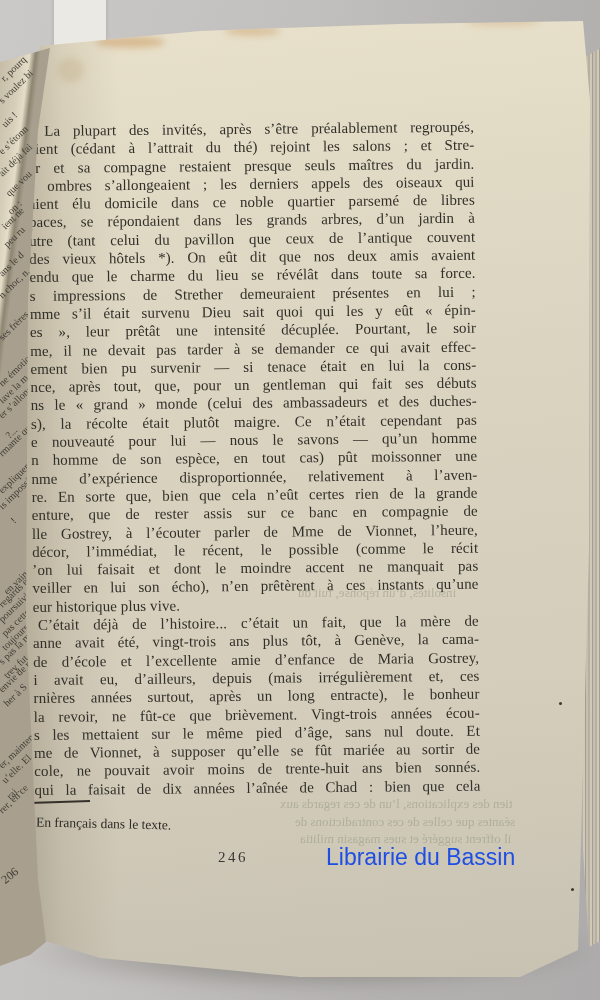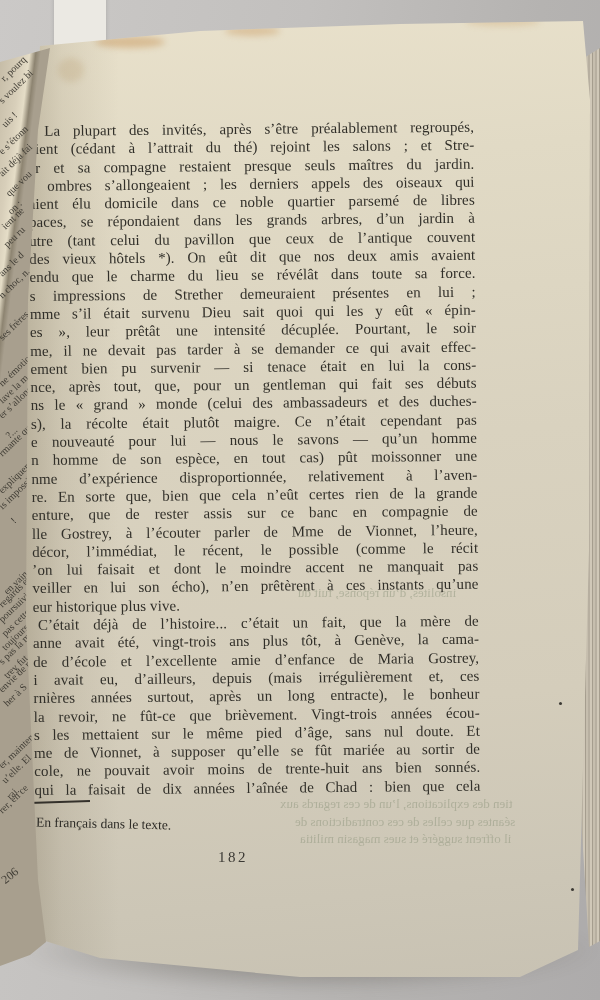--- a/index.html
+++ b/index.html
@@ -113,21 +113,22 @@
         <div class="line">rnières années surtout, après un long entracte), le bonheur</div>
         <div class="line">la revoir, ne fût-ce que brièvement. Vingt-trois années écou-</div>
         <div class="line">s les mettaient sur le même pied d’âge, sans nul doute. Et</div>
         <div class="line">me de Vionnet, à supposer qu’elle se fût mariée au sortir de</div>
         <div class="line">cole, ne pouvait avoir moins de trente-huit ans bien sonnés.</div>
         <div class="line">qui la faisait de dix années l’aînée de Chad : bien que cela</div>
       </div>
 
     <div class="footnote-rule"></div>
     <div class="footnote">En français dans le texte.</div>
-    <div class="pagenum">182</div>
+    <div class="pagenum">246</div>
+    <div class="watermark" style="color: rgb(30, 78, 228);">Librairie du Bassin</div>
     <div class="speck k1"></div>
     <div class="speck k2"></div>
   </div>
 
   <div class="left-strip">
 
   <div class="frag" style="top: 74px; left: 2px;">r, pourq</div>
       <div class="frag" style="top: 96px; left: 0px;">s voulez bi</div>
       <div class="frag" style="top: 120px; left: 3px;">uis !</div>
       <div class="frag" style="top: 147px; left: 0px;">e s’étonn</div>

